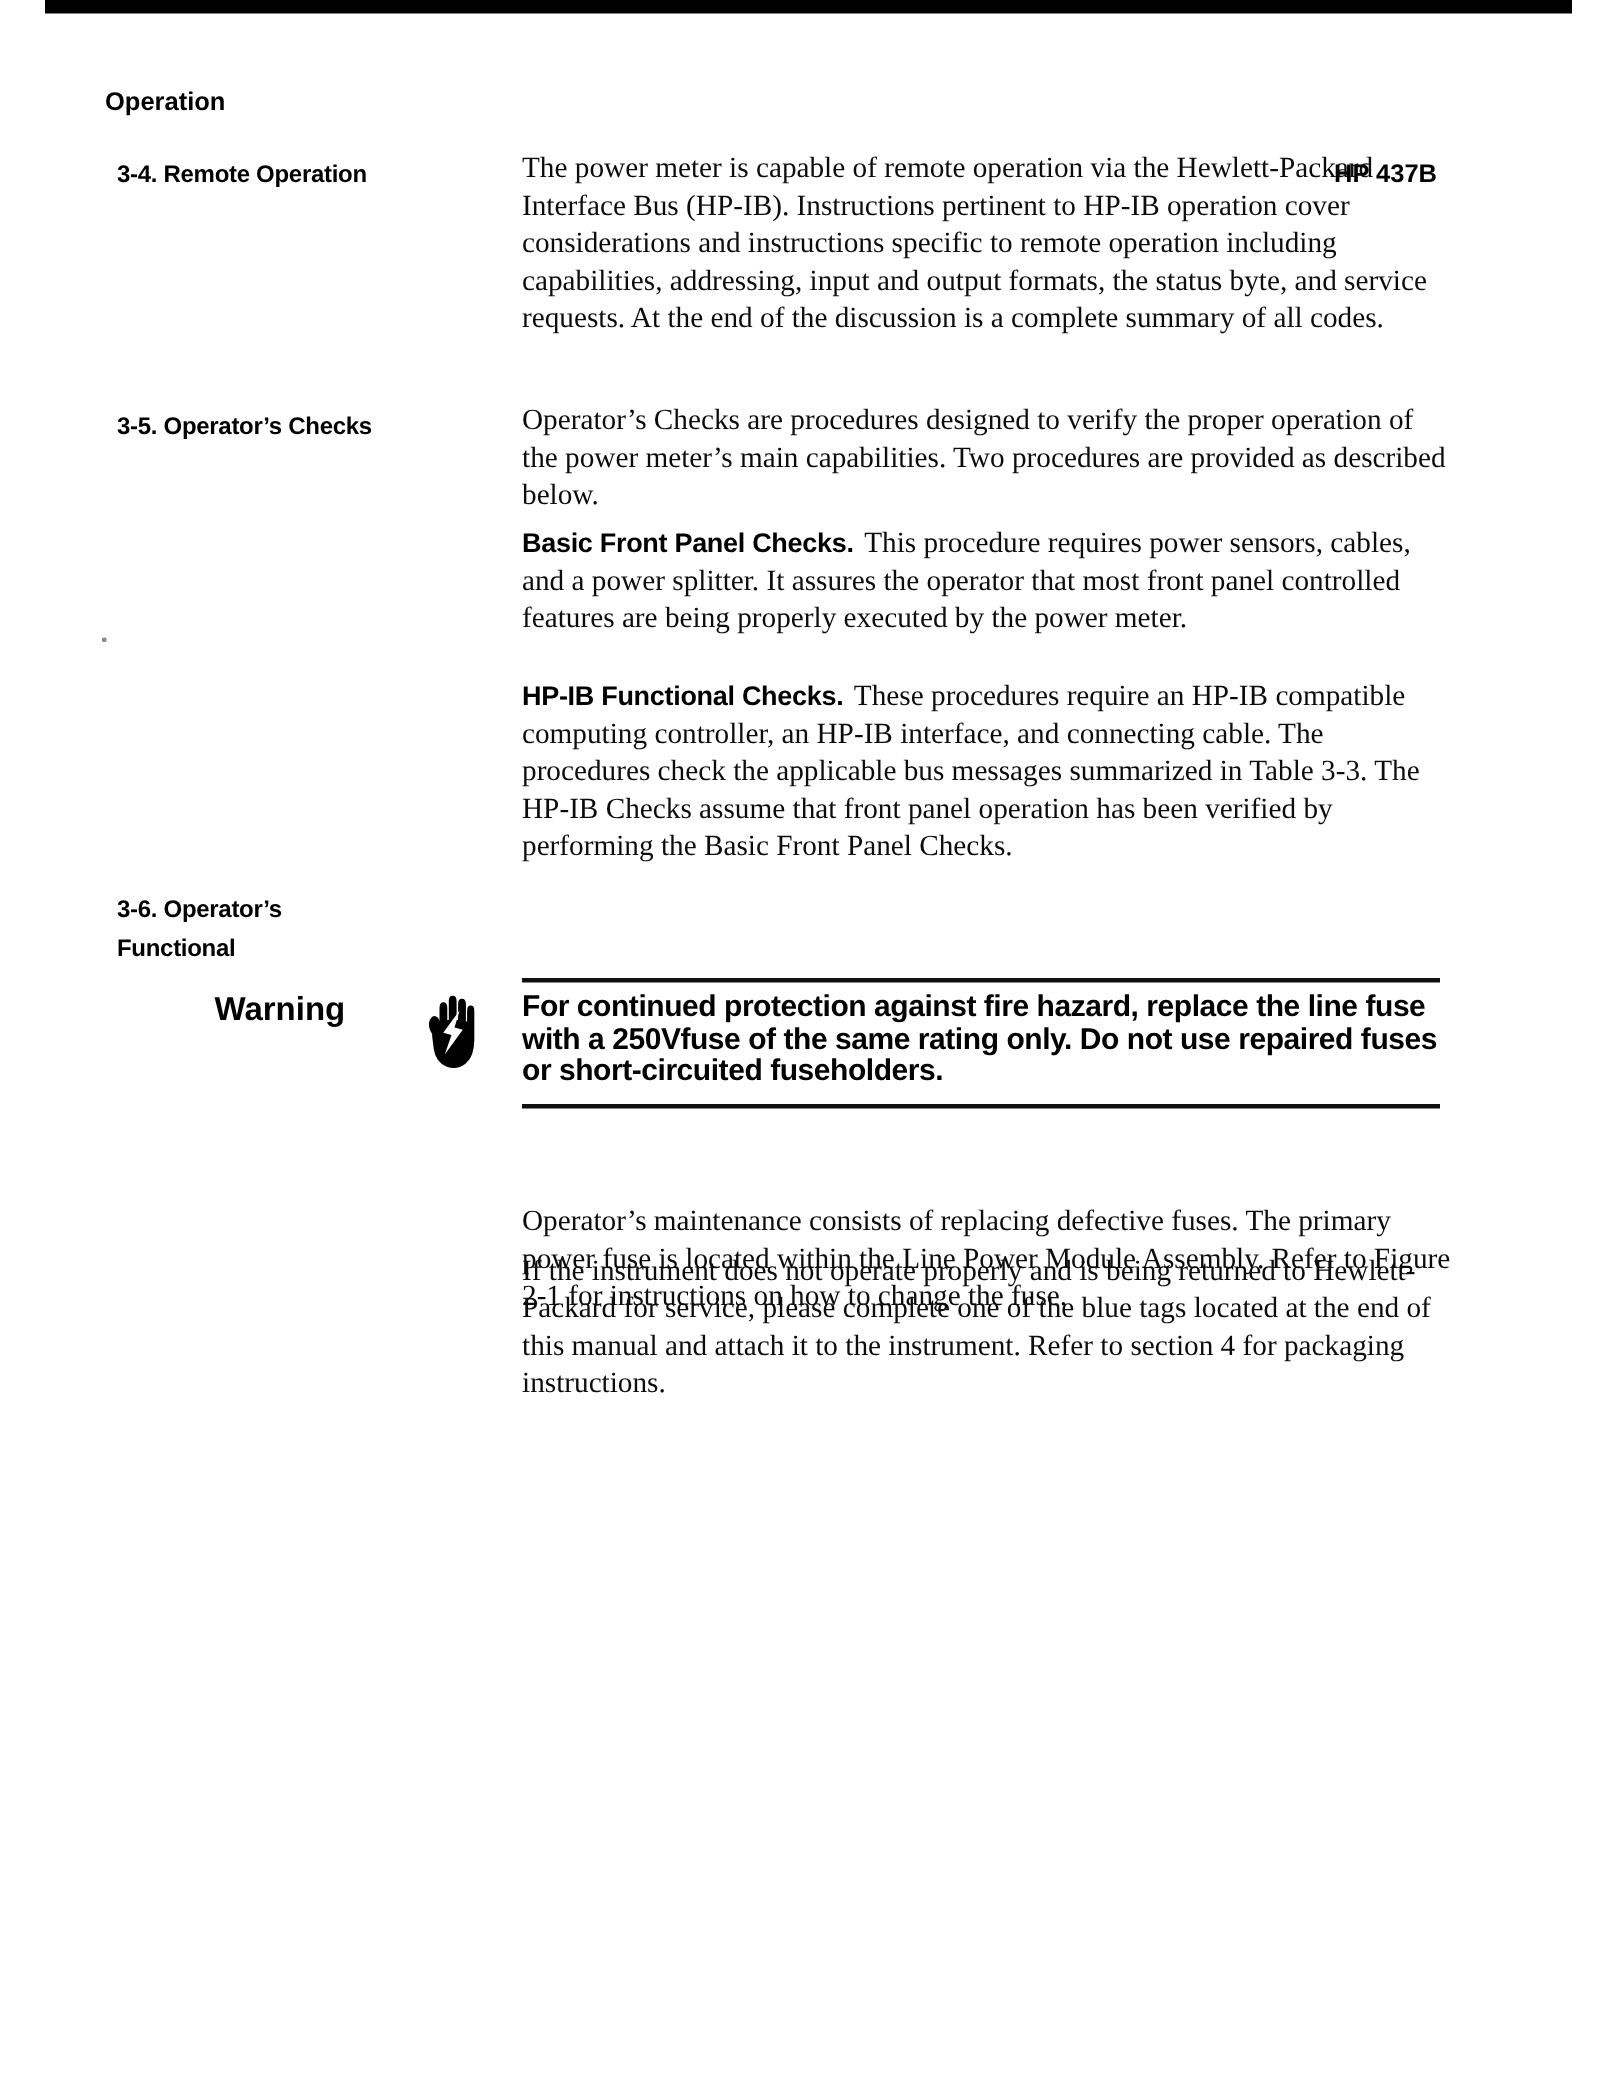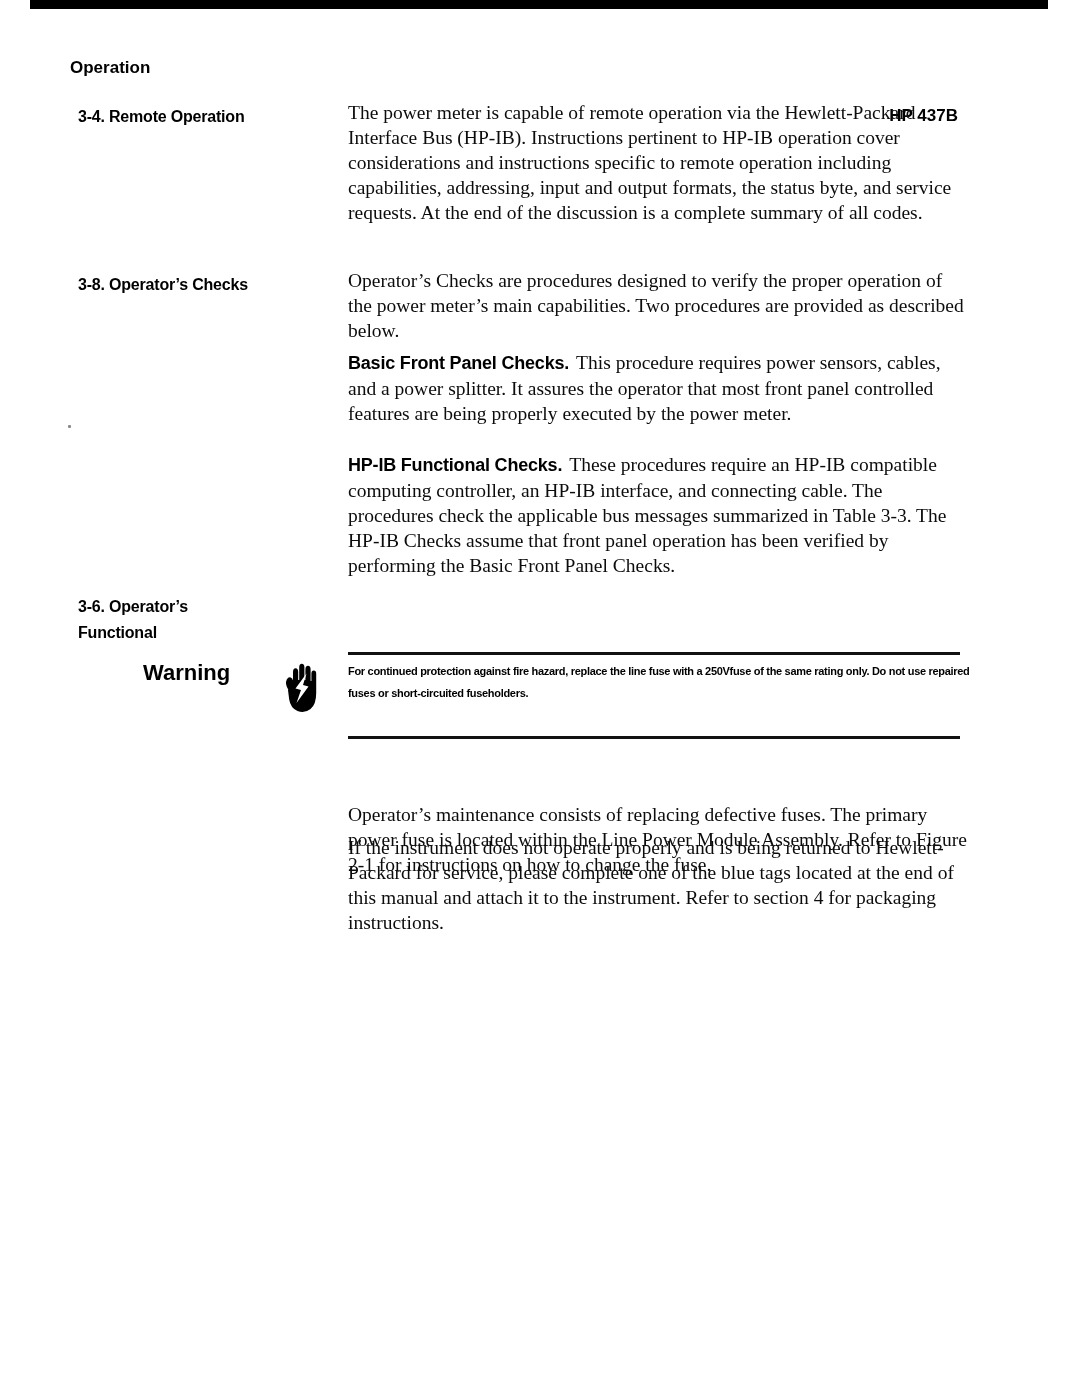--- a/index.html
+++ b/index.html
@@ -73,21 +73,21 @@
   .warn-rule {
     left: 348px; width: 612px; height: 3px;
     background: #111;
   }
   .rule-top    { top: 652px; }
   .rule-bottom { top: 736px; }
   .warn-text {
     top: 661px; left: 348px; width: 622px;
     font-family: "Liberation Sans", sans-serif;
     font-weight: 700;
-    font-size: 11px;
+    font-size: 20px;
     letter-spacing: -0.3px;
     line-height: 21.5px;
     color: #000;
   }
 
   .footer-num {
     top: 1276px; left: 70px;
     font-family: "Liberation Sans", sans-serif;
     font-weight: 700; font-size: 22px; color: #4d7c0f;
   }
@@ -100,21 +100,21 @@
   <div class="scan-bar"></div>
   <div class="speck" style="top:425px; left:68px;"></div>
   <div class="speck" style="top:1258px; left:66px; background:#555;"></div>
 
   <div class="abs hdr hdr-left">Operation</div>
   <div class="abs hdr hdr-right">HP 437B</div>
 
   <div class="abs sec-heading label-col" style="top:104px;">3-4. Remote Operation</div>
   <div class="abs body-col" style="top:100px;">The power meter is capable of remote operation via the Hewlett-Packard Interface Bus (HP-IB). Instructions pertinent to HP-IB operation cover considerations and instructions specific to remote operation including capabilities, addressing, input and output formats, the status byte, and service requests. At the end of the discussion is a complete summary of all codes.</div>
 
-  <div class="abs sec-heading label-col" style="top:272px;">3-8. Operator’s Checks</div>
+  <div class="abs sec-heading label-col" style="top:272px;">3-5. Operator’s Checks</div>
   <div class="abs body-col" style="top:350px;">
     <span class="lead-bold">Basic Front Panel Checks.</span><span>This procedure requires power sensors, cables, and a power splitter. It assures the operator that most front panel controlled features are being properly executed by the power meter.</span>
   </div>
 
   <div class="abs body-col" style="top:268px;">Operator’s Checks are procedures designed to verify the proper operation of the power meter’s main capabilities. Two procedures are provided as described below.</div>
 
   <div class="abs body-col" style="top:452px;">
     <span class="lead-bold">HP-IB Functional Checks.</span><span>These procedures require an HP-IB compatible computing controller, an HP-IB interface, and connecting cable. The procedures check the applicable bus messages summarized in Table 3-3. The HP-IB Checks assume that front panel operation has been verified by performing the Basic Front Panel Checks.</span>
   </div>
 

